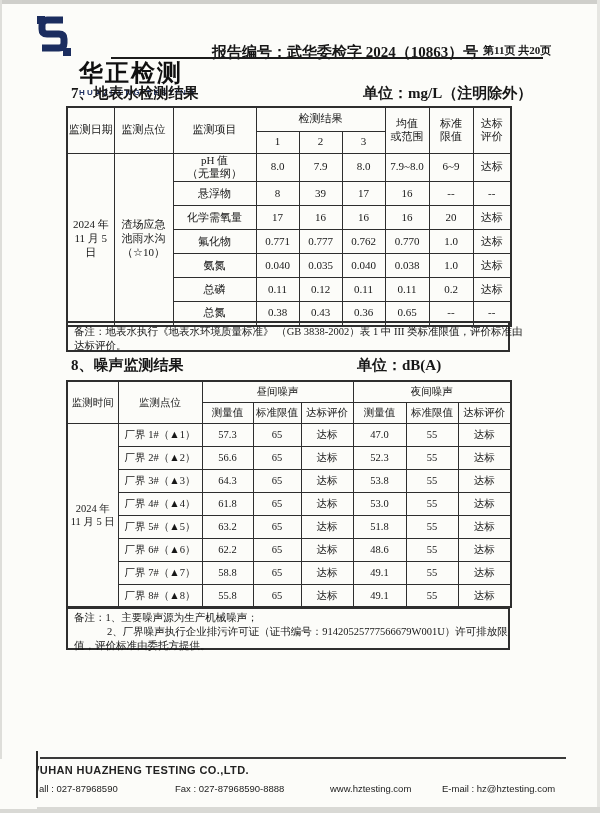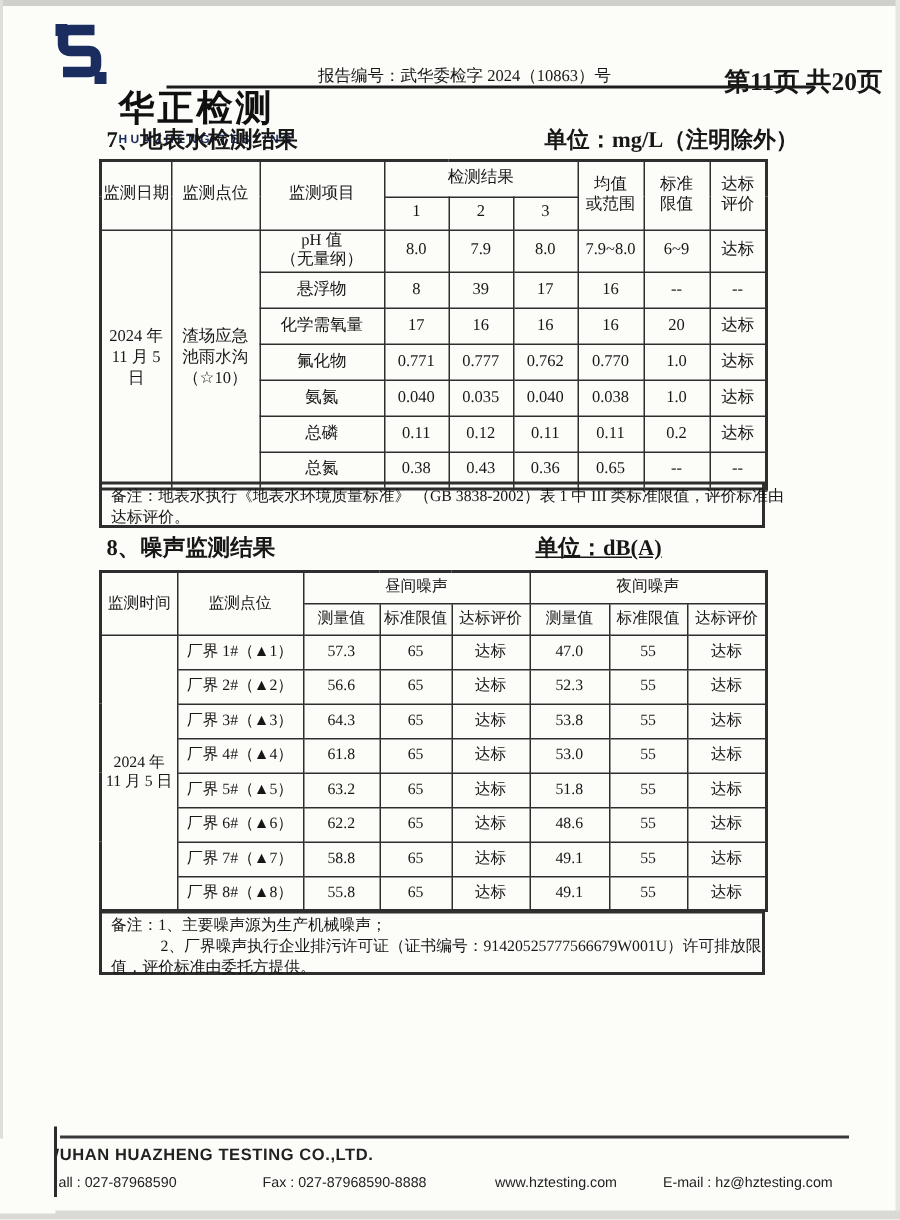--- a/index.html
+++ b/index.html
@@ -9,28 +9,28 @@
   .edge-top{position:absolute;left:0;top:0;width:600px;height:4px;background:#cfcfcb;}
   .edge-left{position:absolute;left:0;top:0;width:2px;height:813px;background:#dededa;}
   .edge-right{position:absolute;right:0;top:0;width:3px;height:813px;background:#e6e6e2;}
   .edge-bottom{position:absolute;left:0;bottom:0;width:600px;height:6px;background:#d9d9d5;}
 
   
   .logo{position:absolute;left:36px;top:13px;display:flex;align-items:flex-start;gap:7px;}
   .logo-cn{font-size:24px;font-weight:bold;letter-spacing:2px;line-height:1.05;color:#101010;margin-top:48px;}
   .logo-en{font-size:8px;font-weight:bold;color:#1b2d5f;letter-spacing:2.2px;margin-top:2px;
            font-family:"Liberation Sans",sans-serif;}
-  .report-no{position:absolute;left:212px;top:43px;font-size:11px;font-weight:normal;}
-  .page-info{position:absolute;left:483px;top:43px;font-size:17px;font-weight:bold;}
+  .report-no{position:absolute;left:212px;top:43px;font-size:15px;font-weight:bold;}
+  .page-info{position:absolute;left:483px;top:43px;font-size:11px;font-weight:bold;}
   .header-rule{position:absolute;left:111px;top:57px;width:432px;height:2px;background:#1c1c1c;}
 
   
   .sec-title{position:absolute;font-size:15px;font-weight:bold;white-space:nowrap;}
   .t7-title{left:71px;top:84px;} .t7-unit{left:363px;top:84px;}
-  .t8-title{left:71px;top:356px;} .t8-unit{left:357px;top:356px;text-decoration:underline;}
+  .t8-title{left:71px;top:356px;} .t8-unit{left:357px;top:356px;}
 
   
   table{border-collapse:collapse;table-layout:fixed;position:absolute;left:66px;}
   table,td{border:1px solid #2e2e2e;}
   table{border-width:2px;}
   td{text-align:center;vertical-align:middle;font-size:11px;line-height:1.25;padding:0;overflow:hidden;}
   .t1{top:106px;width:444px;}
   .t2{top:380px;width:444px;}
   .t2 td{font-size:10.5px;}
   .nowrap{white-space:nowrap;}

